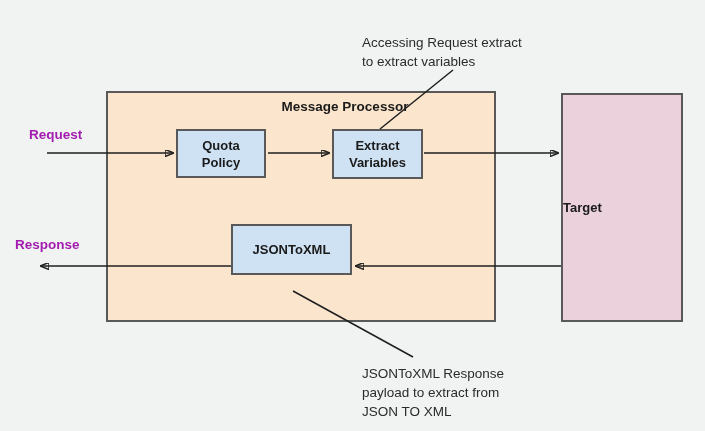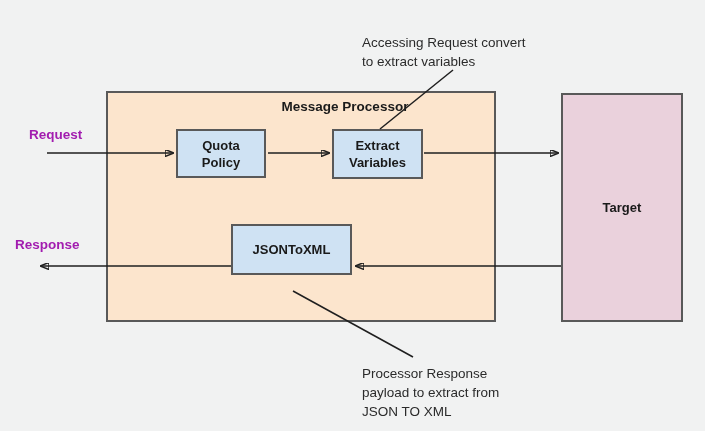--- a/index.html
+++ b/index.html
@@ -29,21 +29,21 @@
     text-align:center;
     font-weight:bold;
     font-size:13.5px;
     color:#1a1a1a;
     z-index:2;
     padding-left:44px;
   }
   .target {
     left:561px; top:93px; width:122px; height:229px;
     background:#ead1dc;
-    display:flex; align-items:center; justify-content:center;
+    display:flex; align-items:center; justify-content:flex-start;
     z-index:1;
   }
   .node {
     background:#cfe2f3;
     display:flex; align-items:center; justify-content:center;
     text-align:center;
     z-index:2;
   }
   .node .lbl, .target .lbl {
     font-weight:bold;
@@ -108,26 +108,26 @@
 
   <div class="box node json2xml">
     <span class="lbl">JSONToXML</span>
   </div>
 
   <div class="flow-label request-label">Request</div>
 
   <div class="flow-label response-label">Response</div>
 
   <div class="annotation top">
-    <span>Accessing Request convert</span>
+    <span>Accessing Request extract</span>
     <span>to extract variables</span>
   </div>
 
   <div class="annotation bottom">
-    <span>Processor Response</span>
+    <span>JSONToXML Response</span>
     <span>payload to extract from</span>
     <span>JSON TO XML</span>
   </div>
 
   <svg class="connectors" viewBox="0 0 705 431" xmlns="http://www.w3.org/2000/svg">
     <defs>
       <marker id="arrow" markerWidth="9" markerHeight="7" refX="8" refY="3.5" orient="auto" markerUnits="userSpaceOnUse">
         <path d="M0,0 L9,3.5 L0,7 Z" fill="#1f1f1f" stroke="none"></path>
       </marker>
     </defs>

